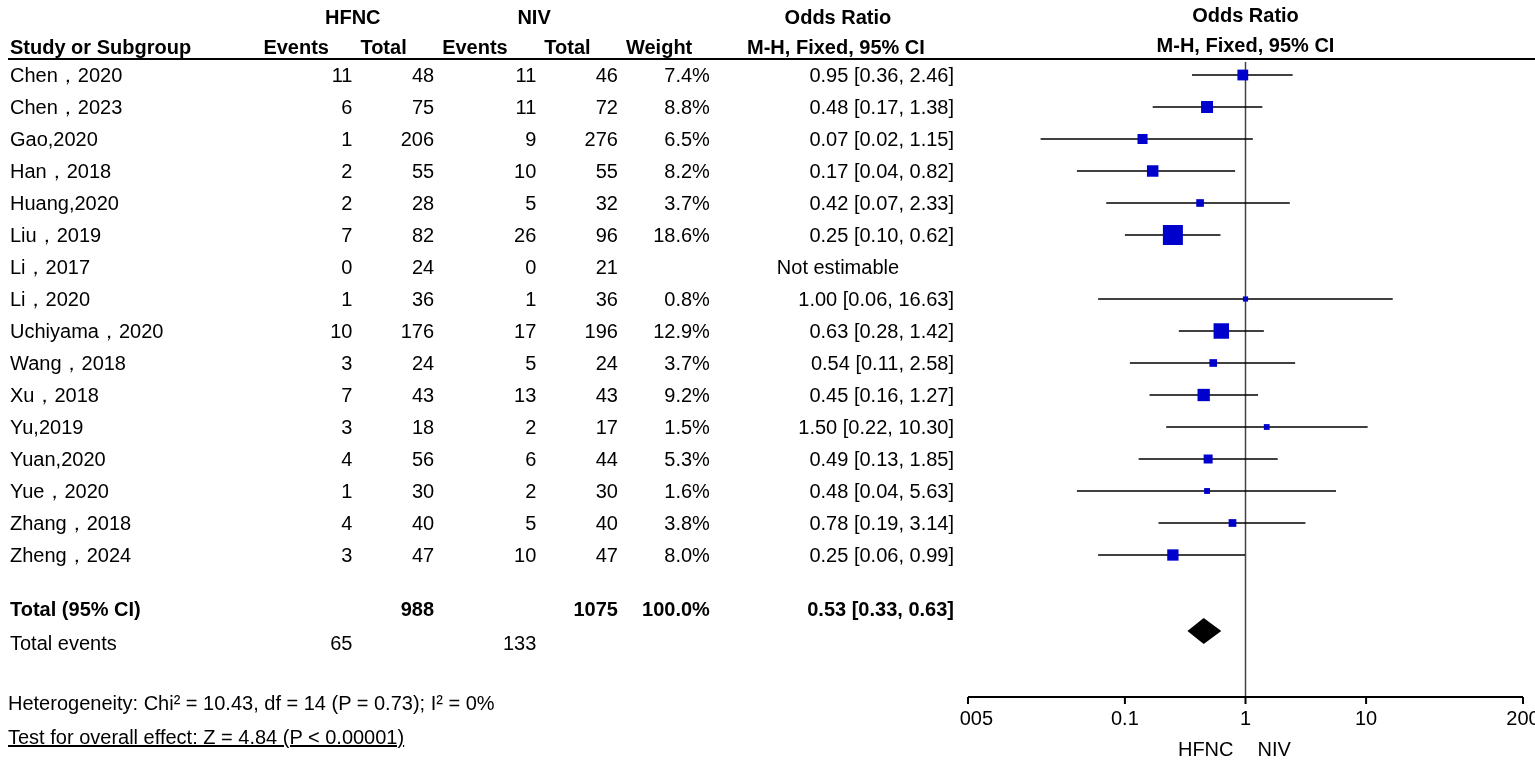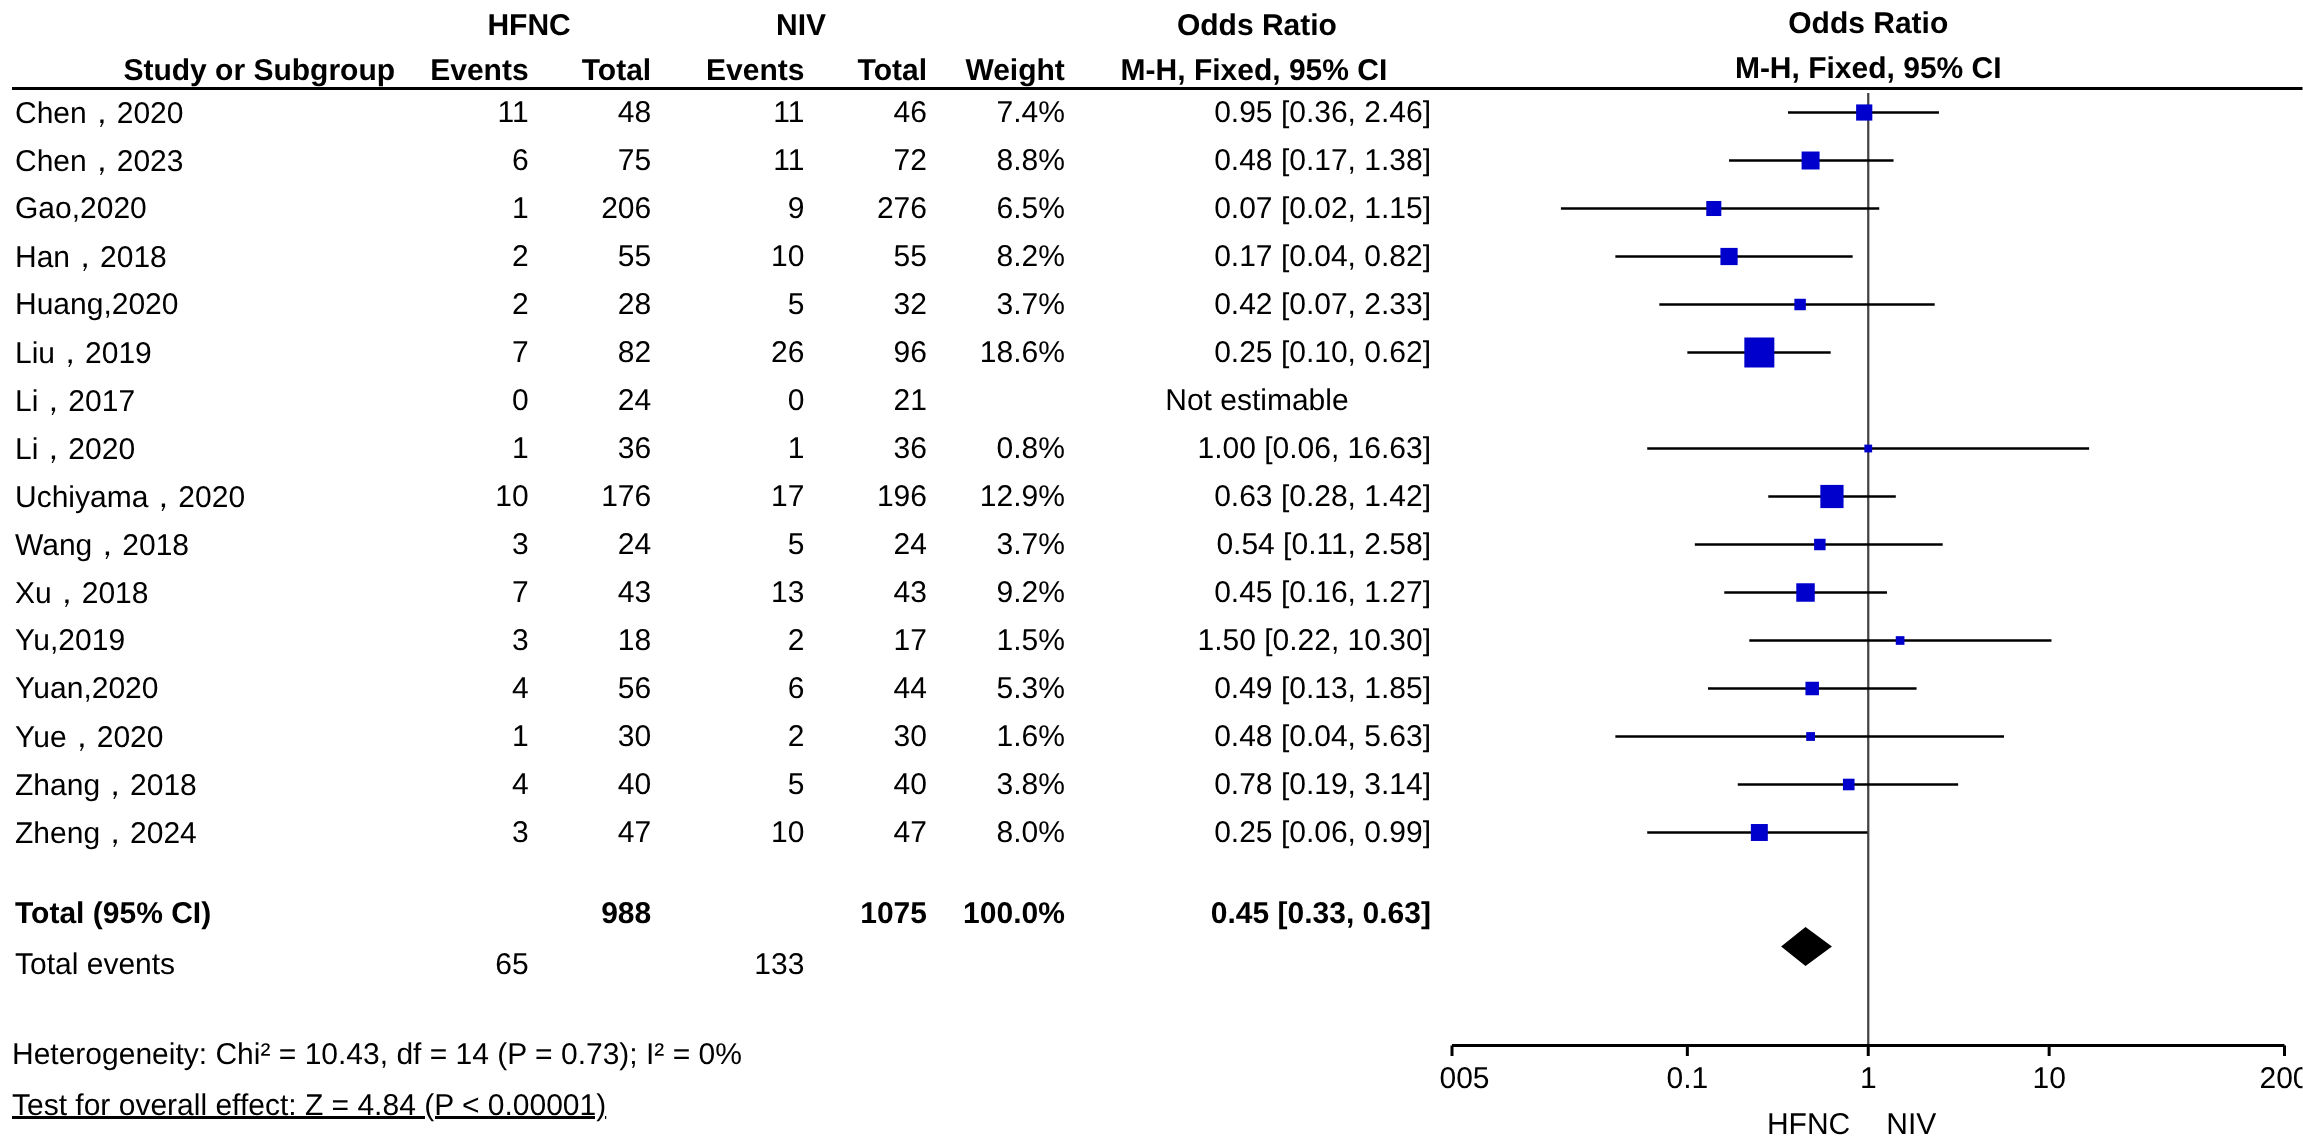--- a/index.html
+++ b/index.html
@@ -41,22 +41,22 @@
     height: 29px;
     vertical-align: bottom;
     font-size: 20px;
   }
   .hdr-cols td {
     font-weight: bold;
     height: 30px;
     vertical-align: bottom;
     font-size: 20px;
   }
-  .hdr-cols td.c-study { text-align: right; }
-  .hdr-cols td.c-num   { text-align: right; margin-top: 48px; }
+  .hdr-cols td.c-study { text-align: left; }
+  .hdr-cols td.c-num   { text-align: left; margin-top: 48px; }
   .hdr-cols td.c-ci    { text-align: center; }
 
   .rule {
     position: absolute;
     left: 8px;
     top: 58px;
     width: 1527px;
     height: 2px;
     background: #000;
   }
@@ -295,21 +295,21 @@
         <tr class="spacer-row">
           <td colspan="7"></td>
         </tr>
         <tr class="total-row">
           <td class="c-study">Total (95% CI)</td>
           <td class="c-num"></td>
           <td class="c-num">988</td>
           <td class="c-num"></td>
           <td class="c-num">1075</td>
           <td class="c-num">100.0%</td>
-          <td class="c-ci">0.45 [0.33, 0.63]</td>
+          <td class="c-ci">0.53 [0.33, 0.63]</td>
         </tr>
         <tr class="events-row">
           <td class="c-study">Total events</td>
           <td class="c-num">65</td>
           <td class="c-num"></td>
           <td class="c-num">133</td>
           <td class="c-num"></td>
           <td class="c-num"></td>
           <td class="c-ci"></td>
         </tr>

